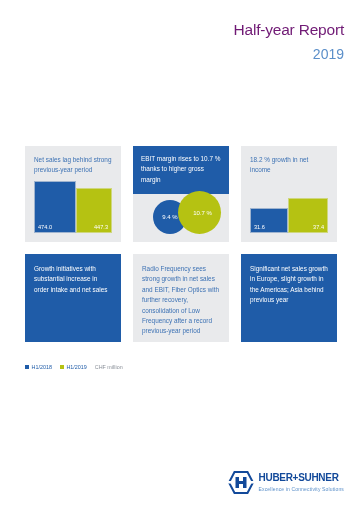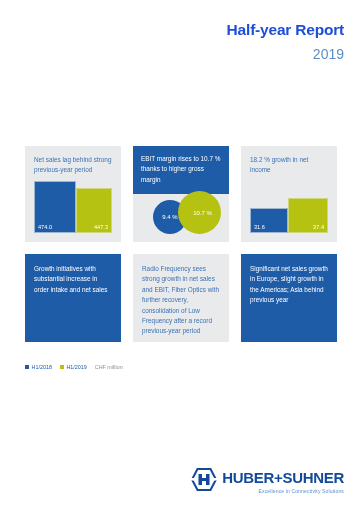--- a/index.html
+++ b/index.html
@@ -17,22 +17,22 @@
 
   
   .header {
     position: absolute;
     top: 22px;
     right: 18px;
     text-align: right;
   }
   .header-title {
     font-size: 15.5px;
-    font-weight: bold;
-    color: #1d4ed8;
+    font-weight: normal;
+    color: #701a75;
     letter-spacing: -0.2px;
     line-height: 1.05;
   }
   .header-year {
     font-size: 14px;
     font-weight: normal;
     color: #5b8fc9;
     line-height: 1.15;
     margin-top: 8px;
   }
@@ -176,21 +176,21 @@
     align-items: flex-start;
   }
   .logo-mark {
     width: 26px;
     height: 23px;
     margin-right: 5px;
     flex: none;
   }
   .logo-text-wrap { padding-top: 2px; }
   .logo-name {
-    font-size: 15px;
+    font-size: 10px;
     font-weight: bold;
     color: #12499a;
     letter-spacing: -0.3px;
     line-height: 1;
   }
   .logo-tagline {
     font-size: 5px;
     color: #5b8fc9;
     letter-spacing: 0.15px;
     text-align: right;

